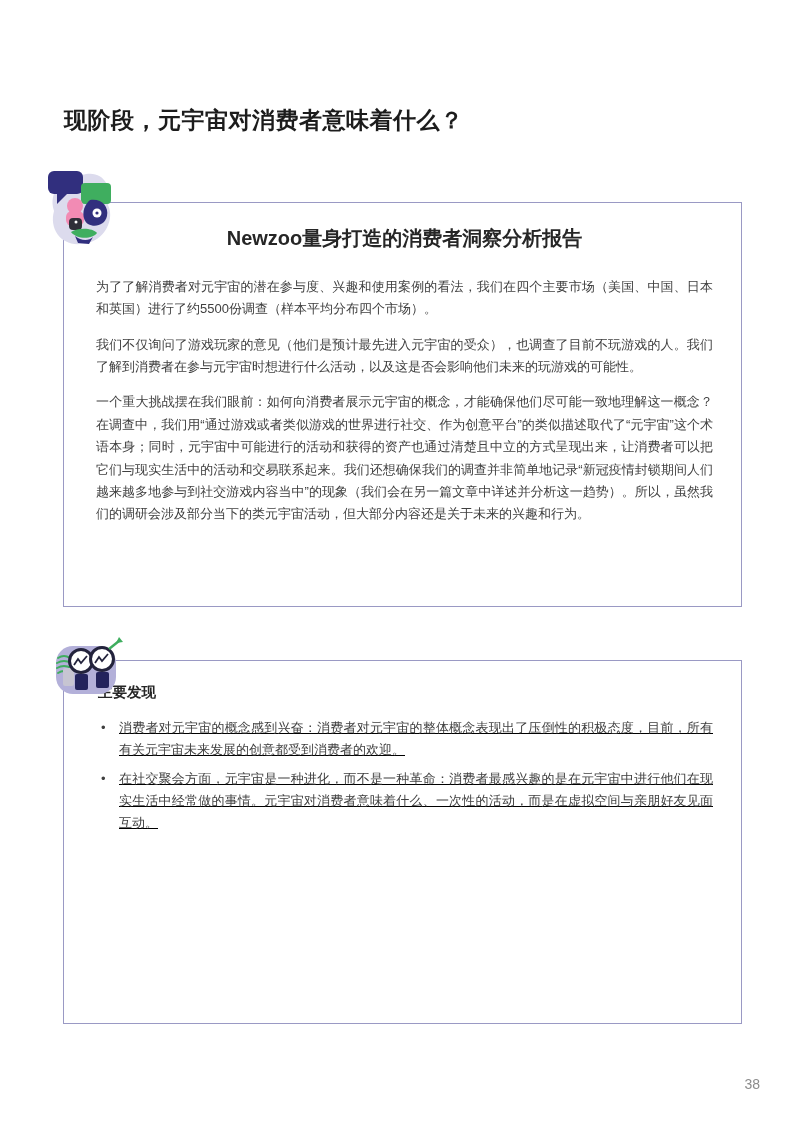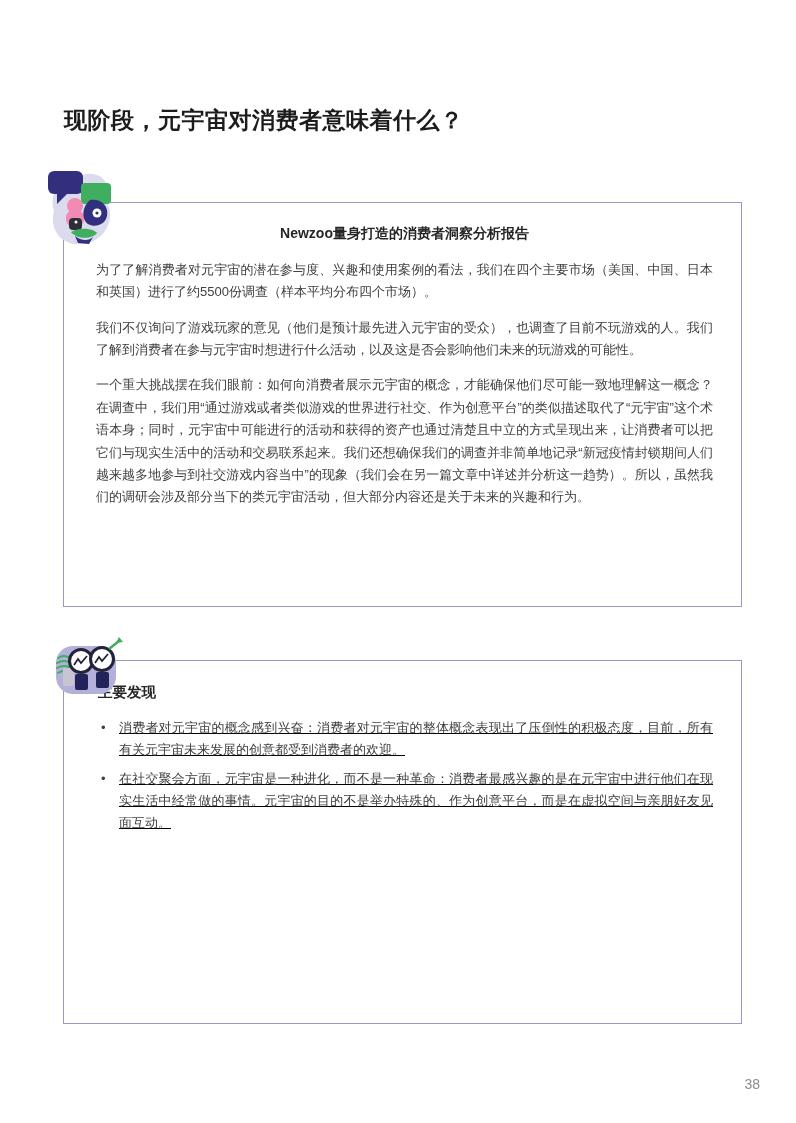--- a/index.html
+++ b/index.html
@@ -23,23 +23,23 @@
     left:63px; width:679px;
     border:1.5px solid #9a99c4;
     box-sizing:border-box;
     background:#ffffff;
   }
   #report-box { top:202px; height:405px; padding:16px 28px 0 32px; }
   #findings-box { top:660px; height:364px; padding:20px 28px 0 34px; }
   .box-title-center {
     text-align:center;
     font-weight:bold;
-    font-size:14px;
+    font-size:20px;
     color:#262626;
-    margin:6px 0 16px 0;
+    margin:6px 0 24px 0;
   }
   .para {
     font-size:13px;
     color:#404040;
     line-height:1.72;
     text-align:justify;
     margin:0 0 13px 0;
   }
   .findings-title {
     font-weight:bold;
@@ -112,17 +112,17 @@
   <circle cx="52" cy="23" r="11.5" fill="#ffffff" stroke="#23233c" stroke-width="3"></circle>
   <polyline points="45,27 49,21 52,25 58,18" stroke="#23233c" stroke-width="1.8" fill="none"></polyline>
   <line x1="59" y1="13" x2="69" y2="5" stroke="#3fae5f" stroke-width="2.4"></line>
   <path d="M69 1 L73 6 L66 7 Z" fill="#3fae5f"></path>
 </svg>
 
 <section class="box" id="findings-box">
   <h2 class="findings-title">主要发现</h2>
   <ul class="findings-list">
     <li>消费者对元宇宙的概念感到兴奋：消费者对元宇宙的整体概念表现出了压倒性的积极态度，目前，所有有关元宇宙未来发展的创意都受到消费者的欢迎。</li>
-    <li>在社交聚会方面，元宇宙是一种进化，而不是一种革命：消费者最感兴趣的是在元宇宙中进行他们在现实生活中经常做的事情。元宇宙的目的不是举办特殊的、作为创意平台，而是在虚拟空间与亲朋好友见面互动。</li>
+    <li>在社交聚会方面，元宇宙是一种进化，而不是一种革命：消费者最感兴趣的是在元宇宙中进行他们在现实生活中经常做的事情。元宇宙对消费者意味着什么、一次性的活动，而是在虚拟空间与亲朋好友见面互动。</li>
   </ul>
 </section>
 
 <div class="page-number">38</div>
 
 </body></html>

